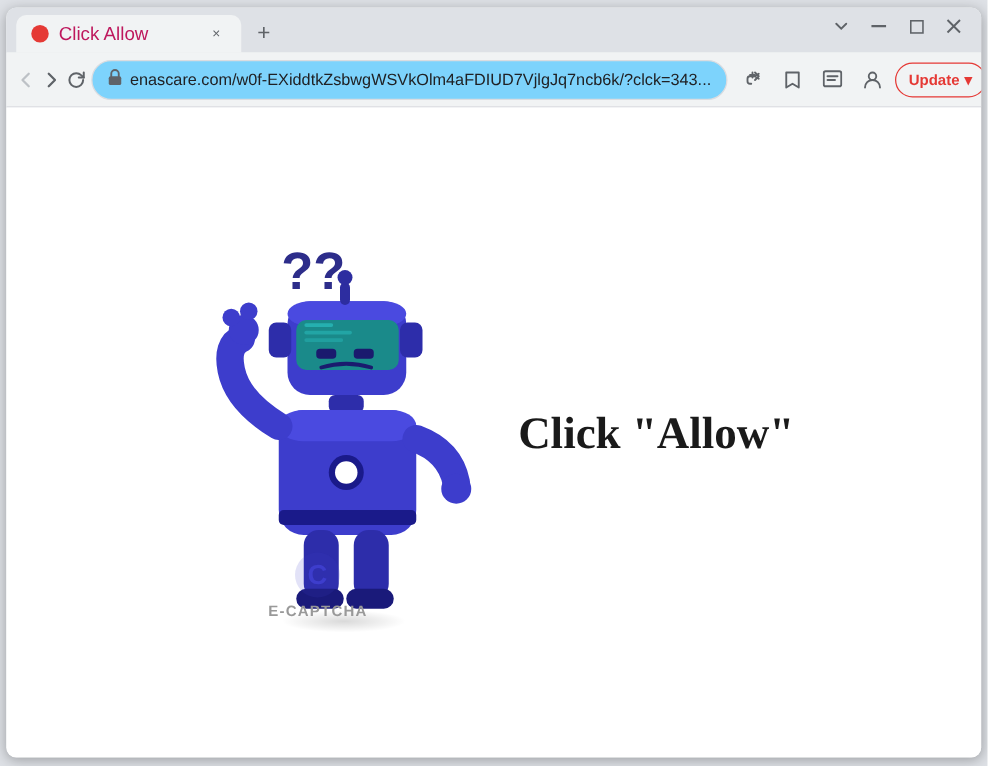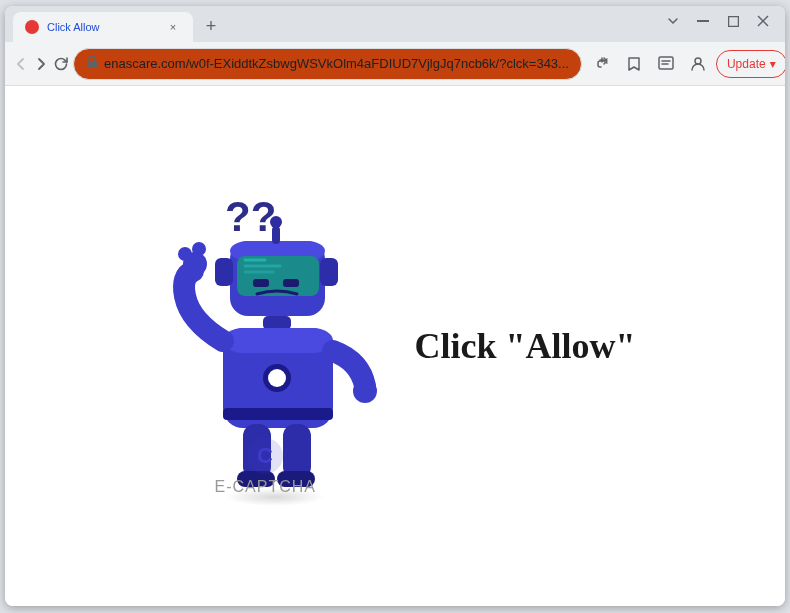--- a/index.html
+++ b/index.html
@@ -58,22 +58,22 @@
 
     .tab-favicon {
       width: 14px;
       height: 14px;
       background: #e53935;
       border-radius: 50%;
       flex-shrink: 0;
     }
 
     .tab-title {
-      font-size: 11px;
-      color: #1d4ed8;
+      font-size: 15px;
+      color: #be185d;
       flex: 1;
       overflow: hidden;
       text-overflow: ellipsis;
       white-space: nowrap;
     }
 
     .tab-close {
       width: 16px;
       height: 16px;
       border-radius: 50%;
@@ -140,21 +140,21 @@
       border-radius: 50%;
       cursor: pointer;
       color: #5f6368;
       font-size: 16px;
     }
     .nav-btn.disabled { color: #bdc1c6; cursor: default; }
 
     .address-bar {
       flex: 1;
       height: 32px;
-      background: #c2410c;
+      background: #7dd3fc;
       border: 1px solid #dadce0;
       border-radius: 16px;
       display: flex;
       align-items: center;
       padding: 0 12px;
       gap: 6px;
       cursor: text;
     }
 
     .lock-icon {
@@ -195,21 +195,21 @@
       background: transparent;
       border: 1.5px solid #e53935;
       border-radius: 20px;
       padding: 0 10px;
       font-size: 12px;
       color: #e53935;
       cursor: pointer;
       display: flex;
       align-items: center;
       gap: 4px;
-      font-weight: 400;
+      font-weight: 700;
       margin: 0 2px;
     }
 
     
     .page-content {
       flex: 1;
       background: #fff;
       display: flex;
       align-items: center;
       justify-content: center;
@@ -265,24 +265,24 @@
       align-items: center;
       gap: 2px;
     }
 
     .captcha-logo {
       width: 40px;
       height: 40px;
     }
 
     .captcha-text {
-      font-size: 16px;
+      font-size: 12px;
       color: #999;
       letter-spacing: 1px;
-      font-weight: 400;
+      font-weight: 700;
     }
 
     
     .robot-shadow {
       position: absolute;
       bottom: 10px;
       left: 50%;
       transform: translateX(-50%);
       width: 100px;
       height: 18px;

